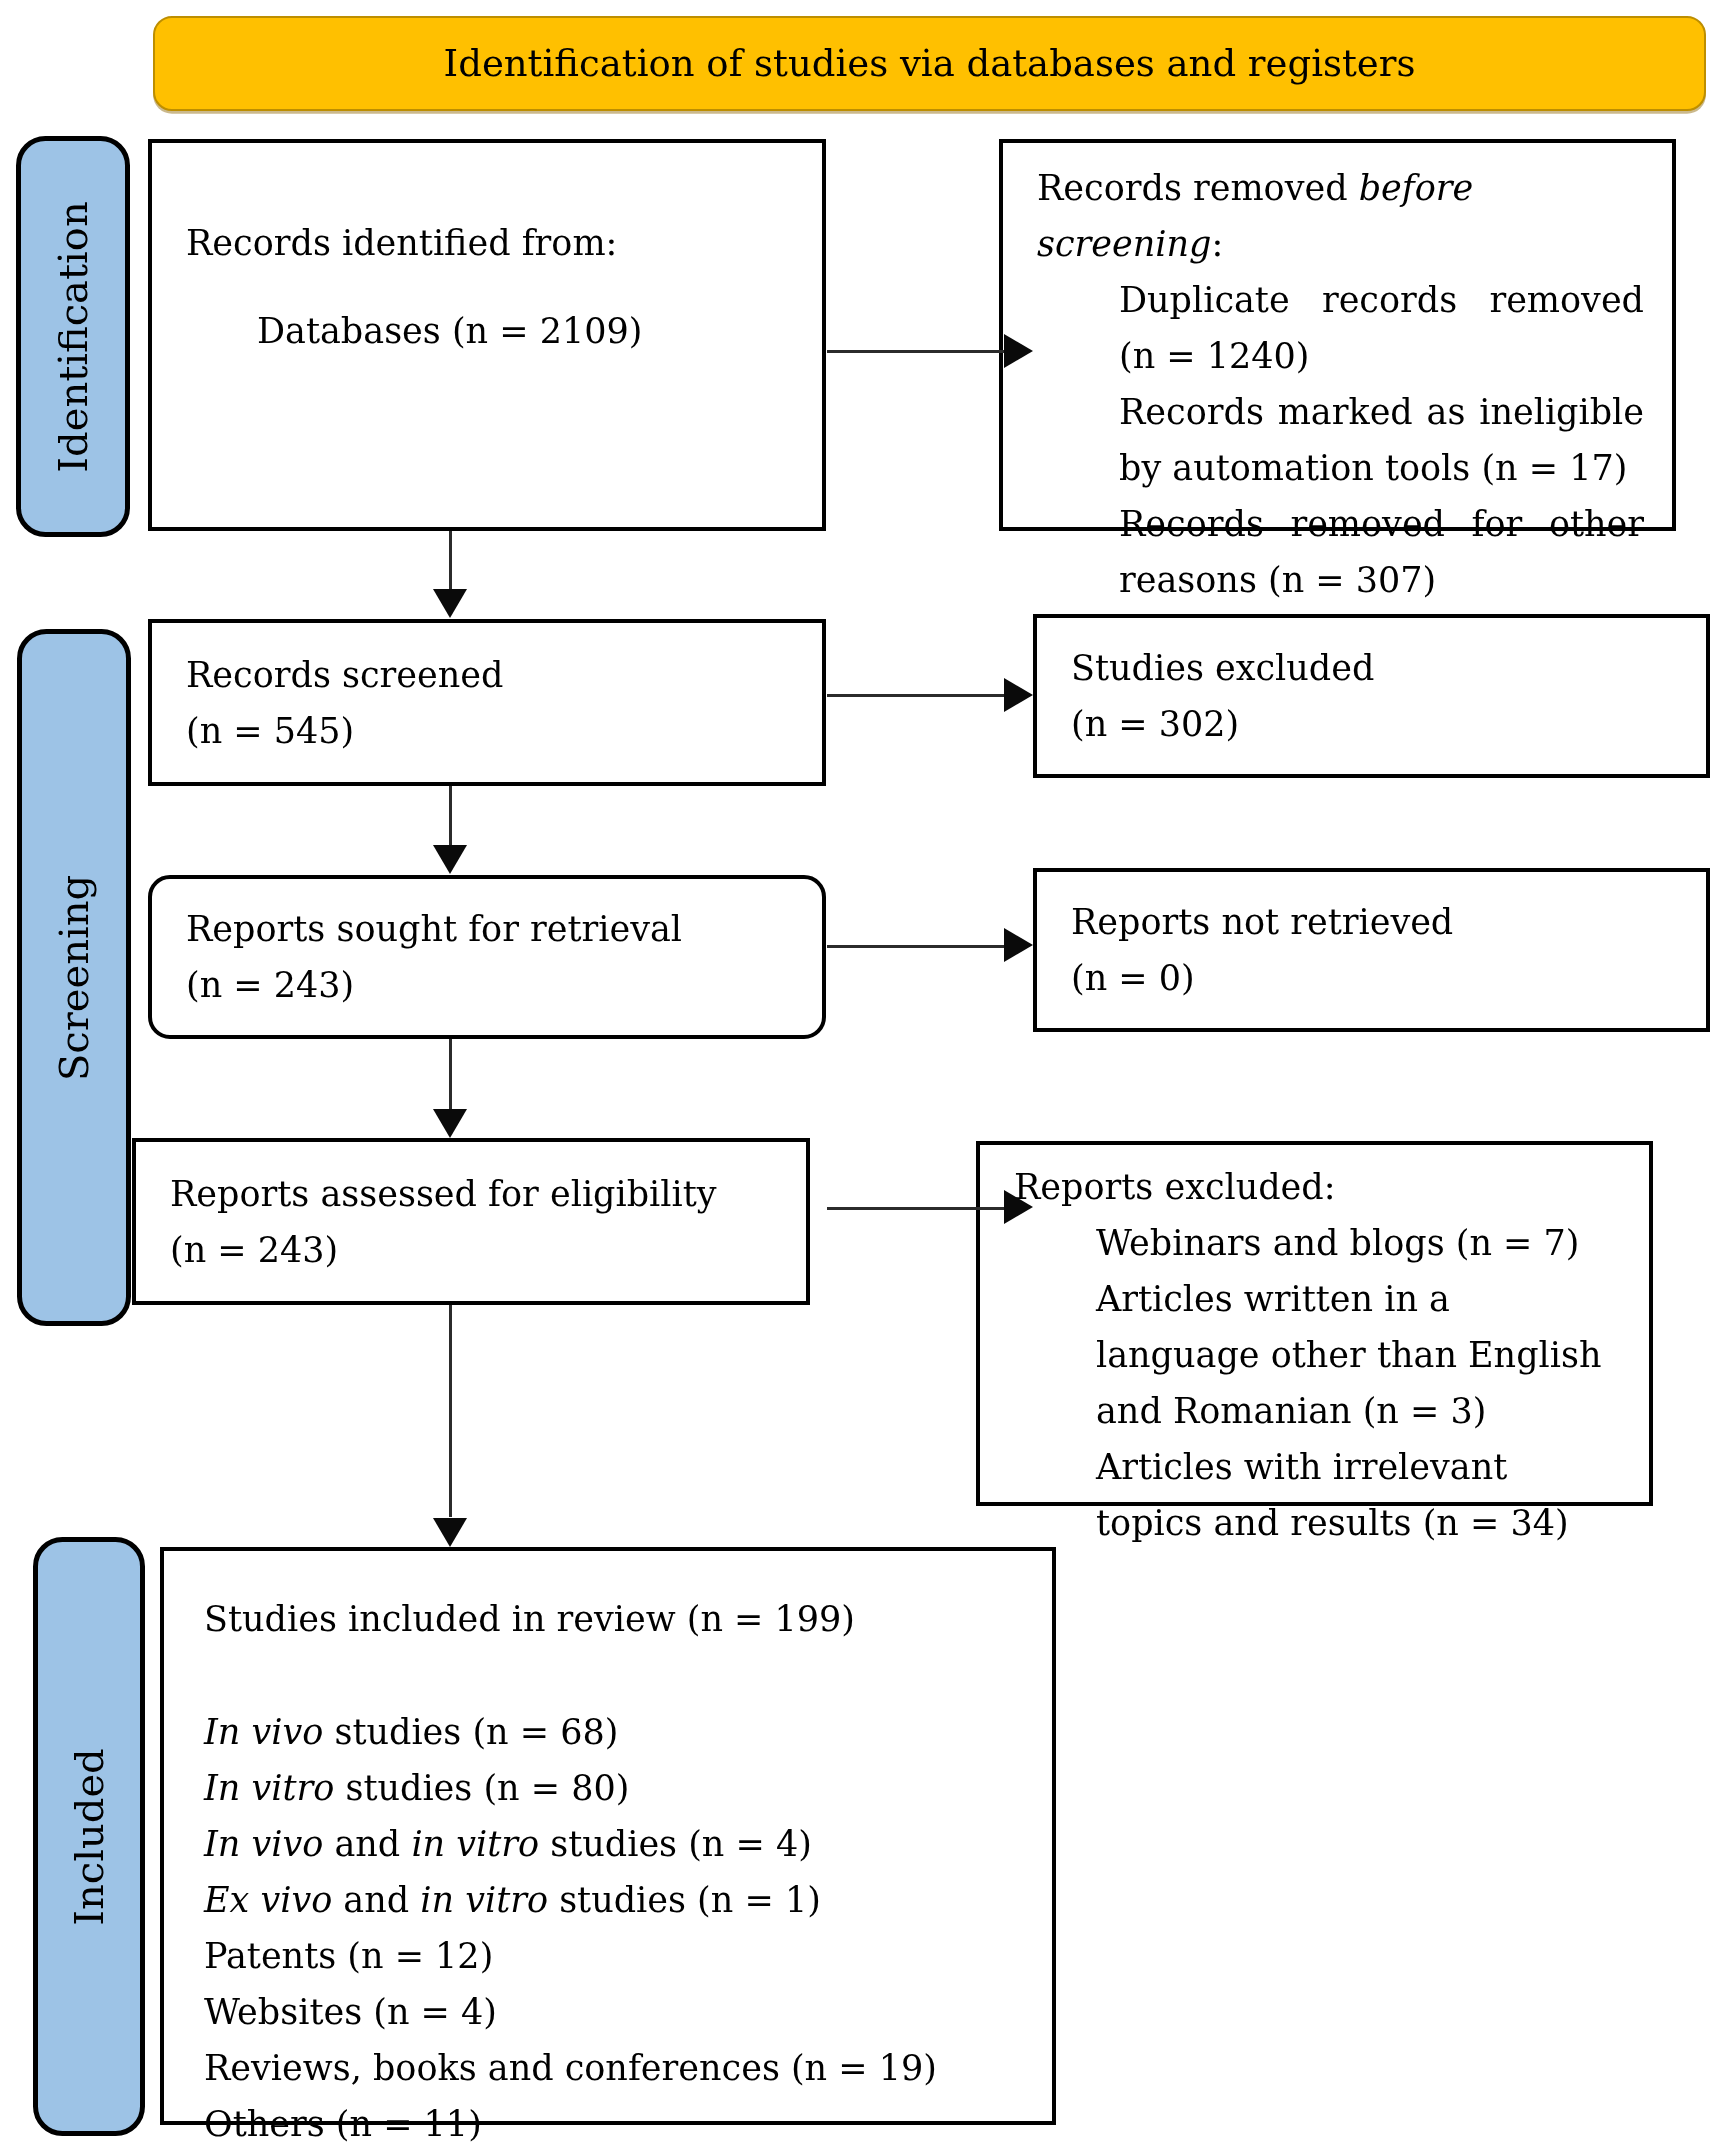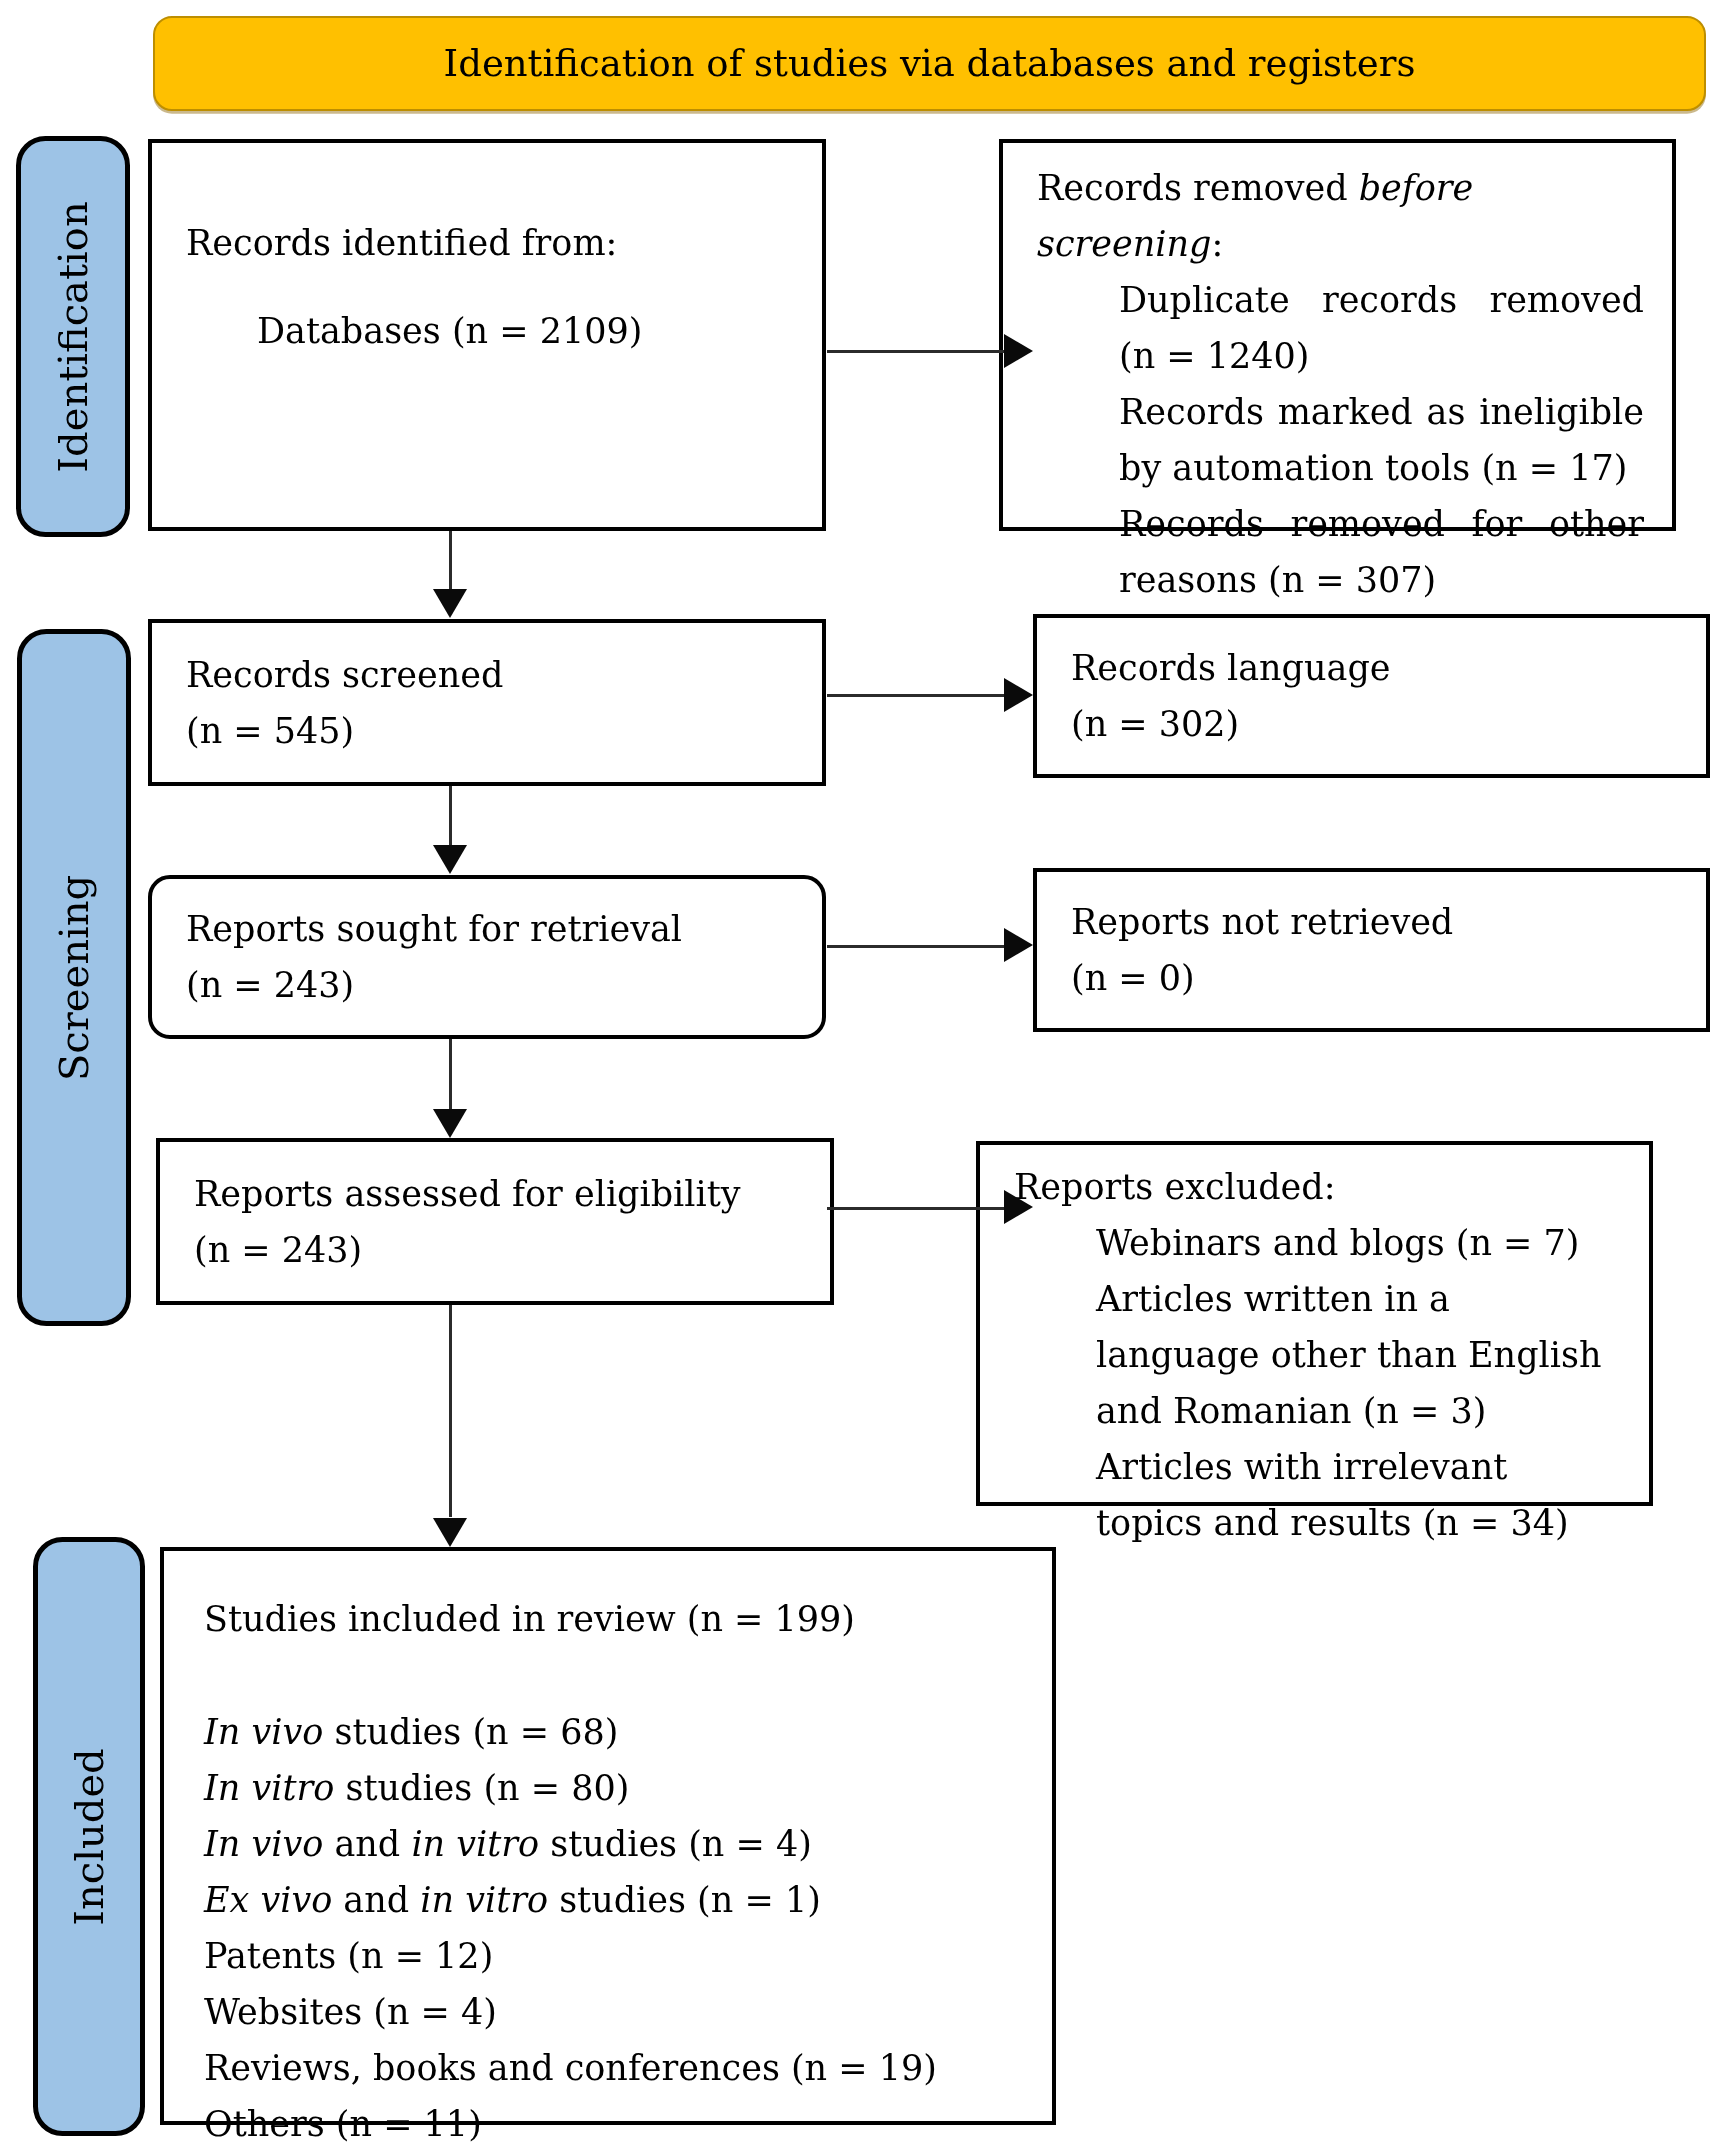--- a/index.html
+++ b/index.html
@@ -71,21 +71,21 @@
   <div class="box centerbox" style="left:148px;top:619px;width:678px;height:167px;">
     <div>Records screened</div>
     <div>(n = 545)</div>
   </div>
 
   <div class="box centerbox" style="left:148px;top:875px;width:678px;height:164px;border-radius:22px;">
     <div>Reports sought for retrieval</div>
     <div>(n = 243)</div>
   </div>
 
-  <div class="box centerbox" style="left:156px;top:1138px;width:678px;height:167px;">
+  <div class="box centerbox" style="left:132px;top:1138px;width:678px;height:167px;">
     <div>Reports assessed for eligibility</div>
     <div>(n = 243)</div>
   </div>
 
   <div class="box" style="left:160px;top:1547px;width:896px;height:578px;padding:40px 34px 0 40px;">
     <div>Studies included in review (n = 199)</div>
     <div class="spacer"></div>
     <div><span class="it">In vivo</span><span> studies (n = 68)</span></div>
     <div><span class="it">In vitro</span><span> studies (n = 80)</span></div>
     <div><span class="it">In vivo</span><span> and </span><span class="it">in vitro</span><span> studies (n = 4)</span></div>
@@ -97,21 +97,21 @@
   </div>
 
   <div class="box itemlist" style="left:999px;top:139px;width:677px;height:392px;">
     <div><span>Records removed </span><span class="it">before screening</span><span>:</span></div>
     <div class="item justify">Duplicate records removed (n = 1240)</div>
     <div class="item justify">Records marked as ineligible by automation tools (n = 17)</div>
     <div class="item justify">Records removed for other reasons (n = 307)</div>
   </div>
 
   <div class="box centerbox" style="left:1033px;top:614px;width:677px;height:164px;">
-    <div>Records language</div>
+    <div>Studies excluded</div>
     <div>(n = 302)</div>
   </div>
 
   <div class="box centerbox" style="left:1033px;top:868px;width:677px;height:164px;">
     <div>Reports not retrieved</div>
     <div>(n = 0)</div>
   </div>
 
   <div class="box itemlist" style="left:976px;top:1141px;width:677px;height:365px;padding-top:14px;">
     <div>Reports excluded:</div>

